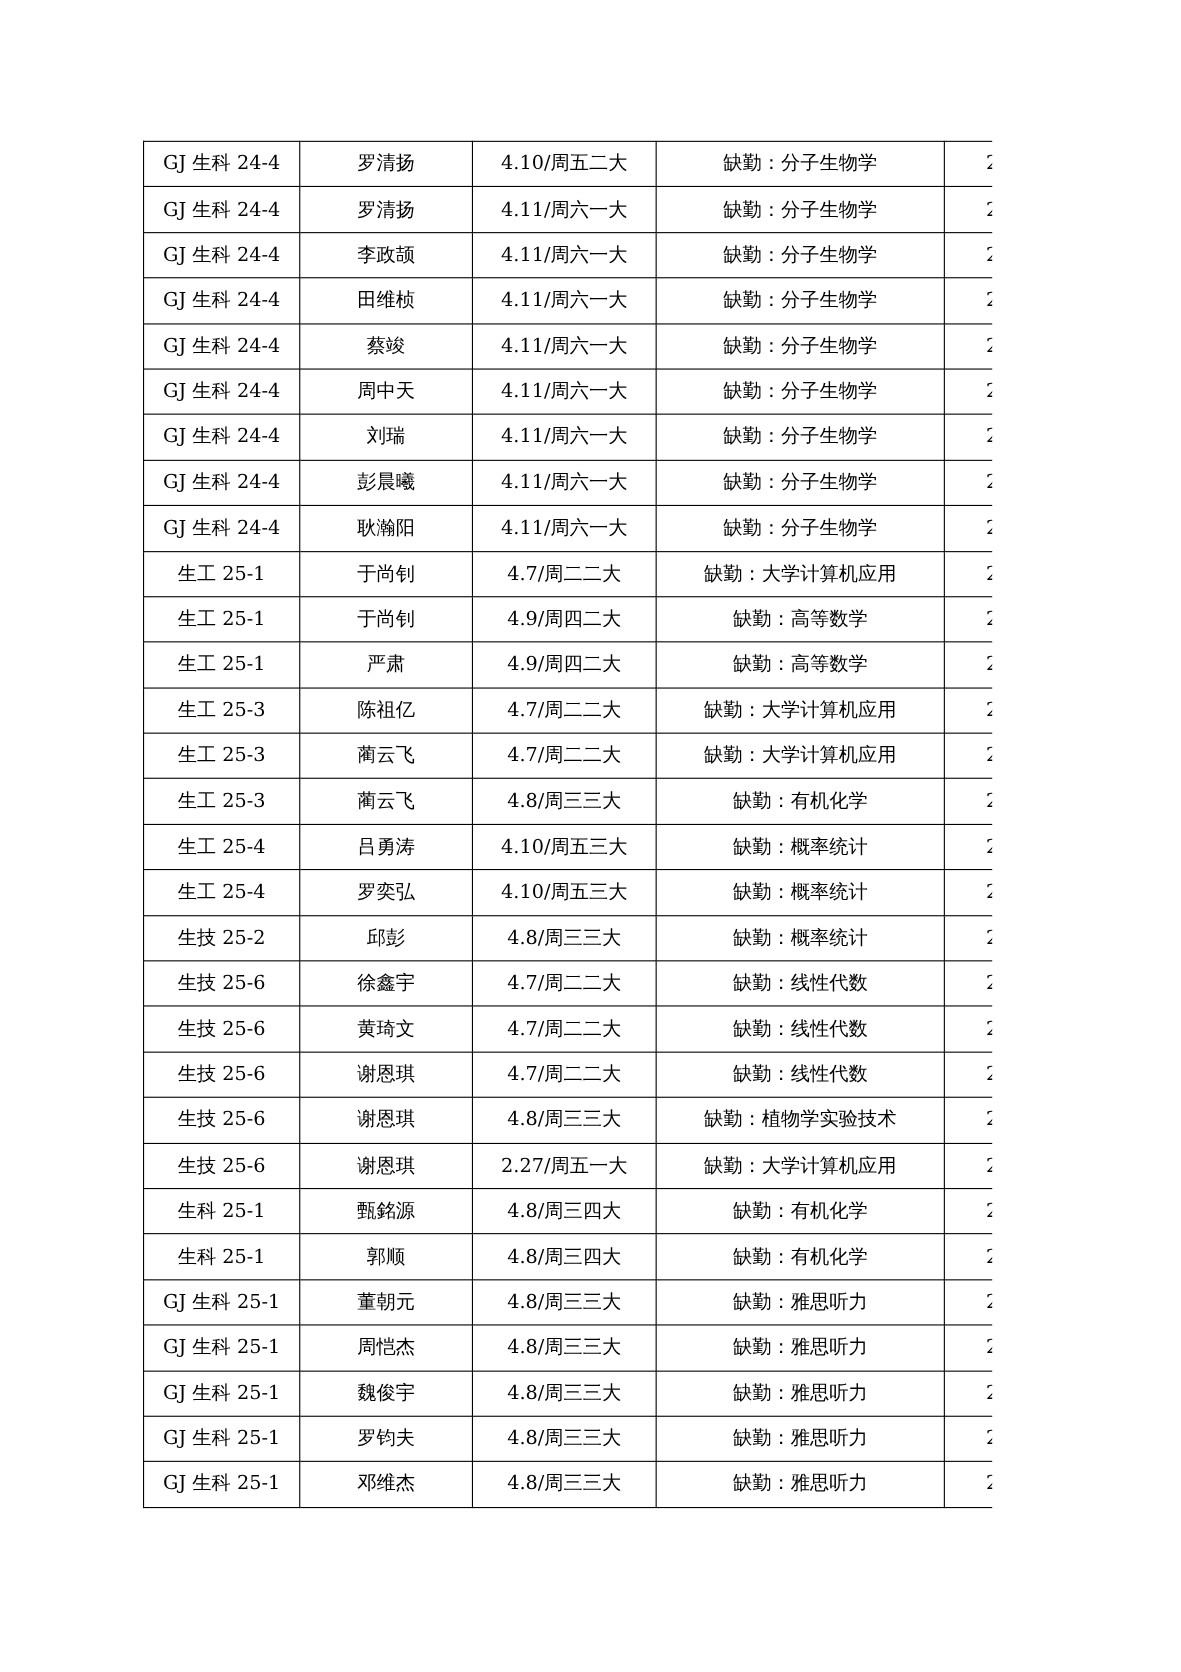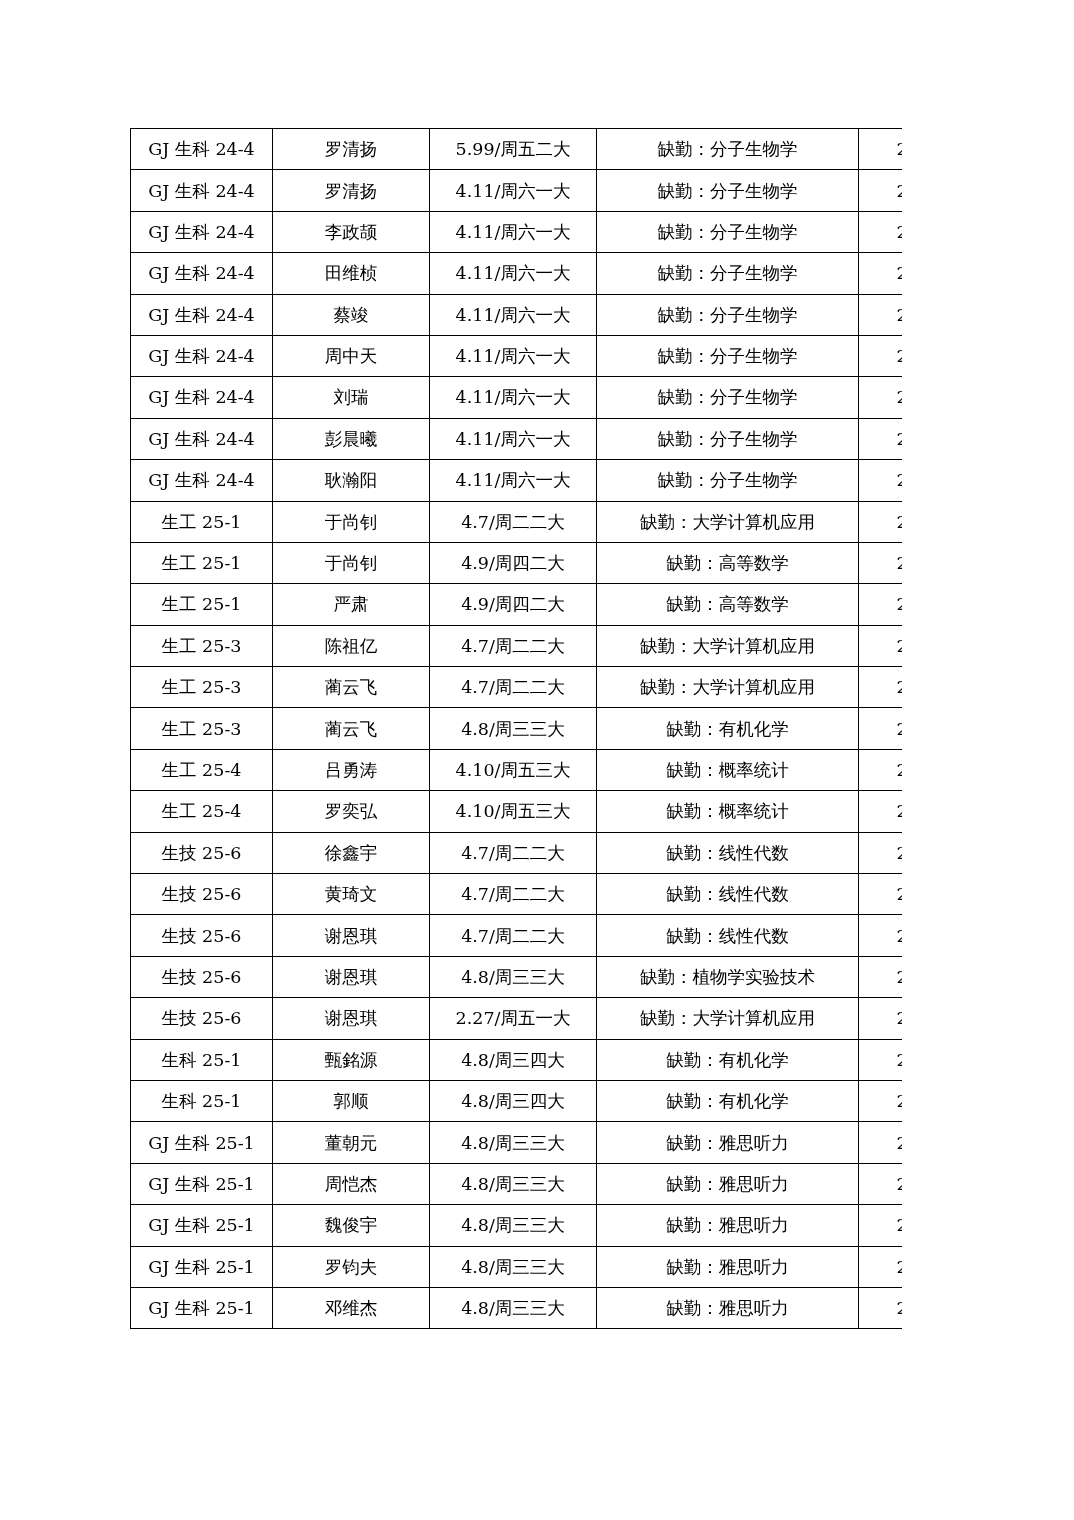--- a/index.html
+++ b/index.html
@@ -50,21 +50,21 @@
       <col class="col-class_name">
       <col class="col-student_name">
       <col class="col-date_session">
       <col class="col-absence">
       <col class="col-points">
     </colgroup>
     <tbody>
         <tr>
           <td>GJ 生科 24-4</td>
           <td>罗清扬</td>
-          <td>5.99/周五二大</td>
+          <td>4.10/周五二大</td>
           <td>缺勤：分子生物学</td>
           <td>2</td>
         </tr>
         <tr>
           <td>GJ 生科 24-4</td>
           <td>罗清扬</td>
           <td>4.11/周六一大</td>
           <td>缺勤：分子生物学</td>
           <td>2</td>
         </tr>
@@ -163,20 +163,27 @@
           <td>生工 25-4</td>
           <td>吕勇涛</td>
           <td>4.10/周五三大</td>
           <td>缺勤：概率统计</td>
           <td>2</td>
         </tr>
         <tr>
           <td>生工 25-4</td>
           <td>罗奕弘</td>
           <td>4.10/周五三大</td>
+          <td>缺勤：概率统计</td>
+          <td>2</td>
+        </tr>
+        <tr>
+          <td>生技 25-2</td>
+          <td>邱彭</td>
+          <td>4.8/周三三大</td>
           <td>缺勤：概率统计</td>
           <td>2</td>
         </tr>
         <tr>
           <td>生技 25-6</td>
           <td>徐鑫宇</td>
           <td>4.7/周二二大</td>
           <td>缺勤：线性代数</td>
           <td>2</td>
         </tr>

